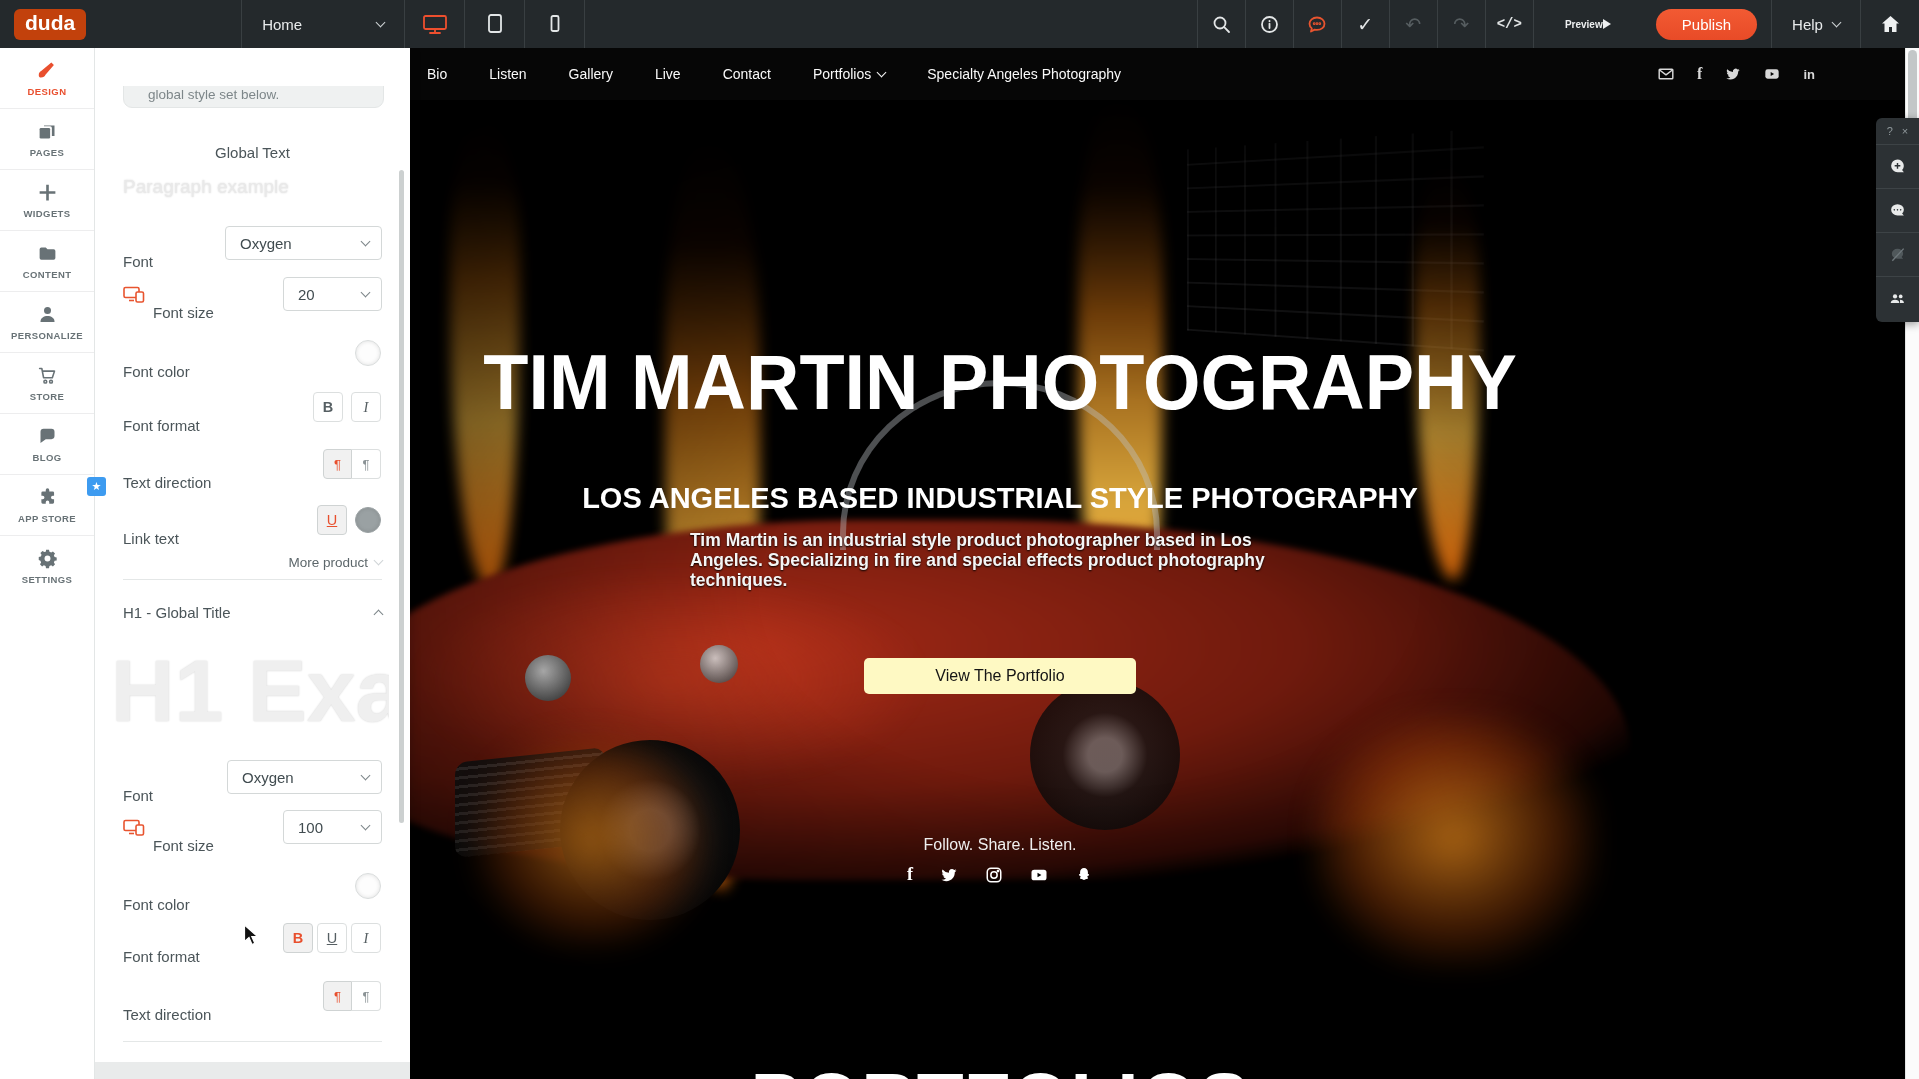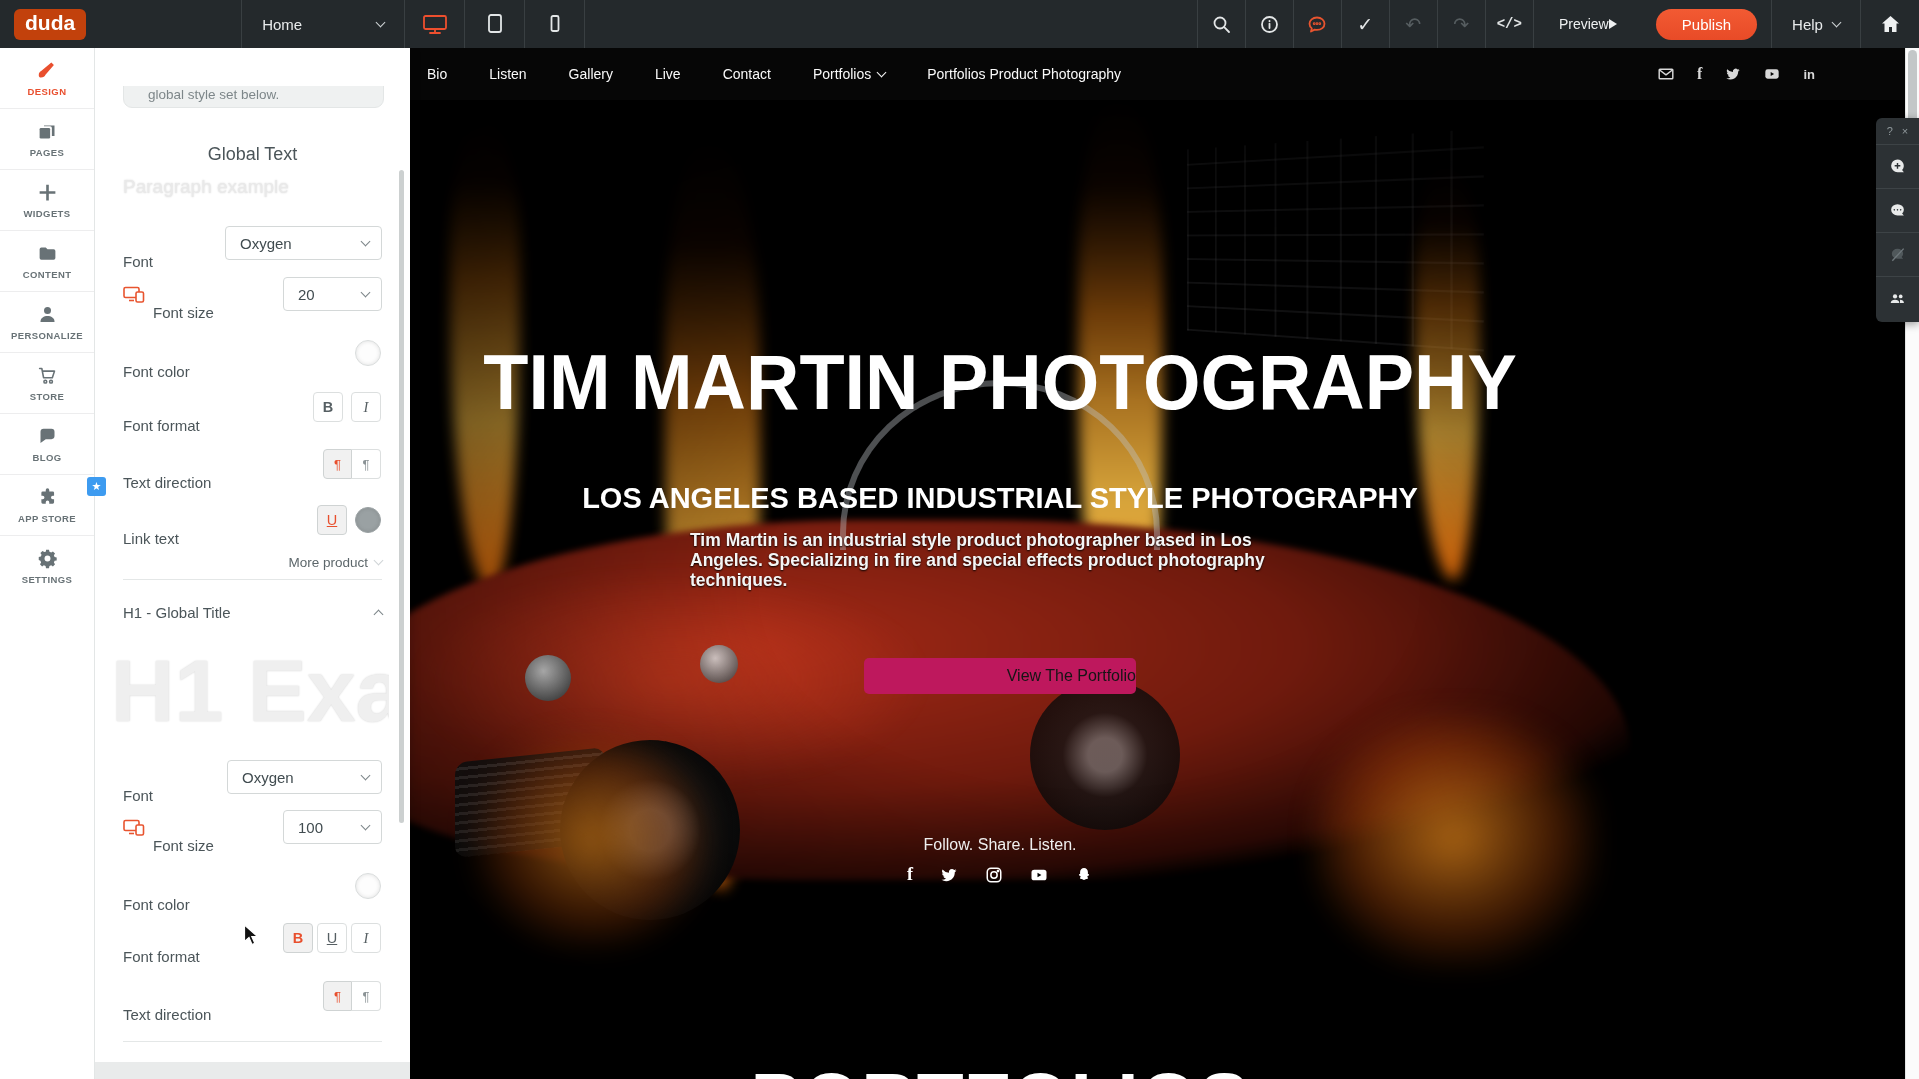--- a/index.html
+++ b/index.html
@@ -14,21 +14,21 @@
   .tb-sep { width:1px; background:#393f42; }
   .tb-spacer1 { width:155px; }
   .tb-page { width:162px; display:flex; align-items:center; justify-content:space-between;
              padding:0 20px; color:#e9ebec; font-size:15px; cursor:pointer; }
   .devcell { width:59px; display:flex; align-items:center; justify-content:center; cursor:pointer; }
   .grow { flex:1; }
   .iconcell { width:47px; display:flex; align-items:center; justify-content:center;
               color:#e3e6e7; cursor:pointer; }
   .iconcell.dim { color:#565d60; }
   .tb-preview { width:108px; display:flex; align-items:center; justify-content:center;
-                gap:0; color:#eef0f1; font-size:14px; cursor:pointer; }
+                gap:0; color:#eef0f1; font-size:10px; cursor:pointer;font-weight:bold; }
   .tb-publish { align-self:center; margin:0 14px; background:linear-gradient(#f25a33,#e84b27);
                 color:#fff; font-size:15px; padding:7px 26px; border-radius:17px; border:none; cursor:pointer; }
   .tb-help { width:88px; display:flex; align-items:center; justify-content:center; gap:10px;
              color:#e9ebec; font-size:15px; cursor:pointer; }
   .chev { width:7px; height:7px; border-right:1.6px solid #cfd4d6; border-bottom:1.6px solid #cfd4d6;
           transform:rotate(45deg); margin-top:-4px; }
   .chev.gray { border-color:#7c8588; }
   .chev.up { transform:rotate(225deg); margin-top:3px; }
   .playtri { width:0; height:0; border-left:8px solid #eef0f1; border-top:5px solid transparent;
              border-bottom:5px solid transparent; }
@@ -55,21 +55,21 @@
   .panel-notch { position:absolute; left:-7px; top:112px; width:14px; height:14px; background:#fff;
                  transform:rotate(45deg); box-shadow:-2px 2px 3px rgba(0,0,0,.05); }
   .note-box { position:absolute; left:28px; right:26px; top:14px; height:46px; background:#eff1f1;
               border:1px solid #e3e6e6; border-radius:9px; color:#7d8689; font-size:13.5px;
               padding:24px 0 0 24px; z-index:1; }
   .panel-head { position:absolute; left:0; top:0; width:100%; height:38px; background:#fff; z-index:2; }
   .panel-title { position:absolute; left:0; right:0; top:14px; text-align:center; font-size:13.5px;
                  letter-spacing:1.5px; color:#545e62; }
   .ph-help { position:absolute; right:40px; top:13px; color:#8b9396; font-size:15px; cursor:pointer; }
   .ph-close { position:absolute; right:14px; top:10px; color:#8b9396; font-size:19px; cursor:pointer; }
-  .sect-title { position:absolute; left:0; right:0; top:96px; text-align:center; font-size:18px; color:#4b5559; }
+  .sect-title { position:absolute; left:0; right:0; top:96px; text-align:center; font-size:15px; color:#4b5559; }
   .preview-par { position:absolute; left:28px; top:128px; font-size:19px; color:#e9e9e9;
                  text-shadow:0 0 2px rgba(0,0,0,.16); }
   .prow { position:absolute; left:28px; right:28px; height:34px; display:flex; align-items:center; }
   .prow .plabel { font-size:15px; color:#4b5559;margin-top:36px; }
   .dd { position:absolute; height:34px; border:1px solid #d4d8d8; border-radius:4px; background:#fff;
         display:flex; align-items:center; font-size:15px; color:#414c50; padding-left:14px; cursor:pointer; }
   .dd .chev { position:absolute; right:12px; border-color:#7c8588; }
   .resp-ico { margin-right:8px; }
   .swatch { position:absolute; right:1px; width:26px; height:26px; border-radius:50%;
             border:1px solid #d9dcdc; background:#fdfdfd; box-shadow:inset 0 0 4px rgba(0,0,0,.12); cursor:pointer; }
@@ -147,23 +147,23 @@
      background:repeating-linear-gradient(0deg, #161616 0 6px, #3d3d3d 6px 9px); transform:skewY(-6deg); }
   .vignette { position:absolute; inset:0;
      background:radial-gradient(ellipse at 45% 55%, rgba(0,0,0,0) 28%, rgba(0,0,0,.55) 72%, rgba(0,0,0,.82) 100%); }
 
   .hero-content { position:absolute; left:0; top:0; width:1180px; height:100%; text-align:center; z-index:5; }
   .hero-title { position:absolute; left:0; width:100%; top:238px; font-size:77px; font-weight:bold;
                 color:#fff; white-space:nowrap; transform:scaleX(.96); }
   .hero-sub { position:absolute; left:0; width:100%; top:382px; font-size:29px; font-weight:bold; color:#fff; }
   .hero-body { position:absolute; left:280px; width:585px; top:430px; text-align:left; font-size:17.5px;
                font-weight:bold; line-height:20px; color:#f5f5f5; text-shadow:0 1px 2px #000; }
-  .cta { position:absolute; left:454px; top:558px; width:272px; height:36px; background:#be185d;
+  .cta { position:absolute; left:454px; top:558px; width:272px; height:36px; background:#fef9c3;
          border:none; border-radius:5px; font-size:16px; color:#151515; cursor:pointer;
-         font-family:"Liberation Sans", sans-serif;text-align:right; }
+         font-family:"Liberation Sans", sans-serif; }
   .follow { position:absolute; left:0; width:100%; top:736px; font-size:16px; color:#efefef; }
   .hero-social { position:absolute; left:0; width:100%; top:764px; display:flex; justify-content:center;
                  gap:27px; align-items:center; }
   .hero-social svg { width:18px; height:18px; fill:#fff; }
   .hero-social .fb-glyph, .hero-social .in-glyph { color:#fff; font-size:18px; }
 
   .portfolios { position:absolute; left:0; top:948px; width:100%; height:131px; background:#000; overflow:hidden; }
   .port-title { position:absolute; left:0; width:1180px; top:60px; text-align:center; font-size:80px;
                 font-weight:bold; color:#fff; transform:scaleX(.96); }
 
@@ -343,21 +343,21 @@
   <div class="site-nav">
     <span class="nav-item">Bio</span>
     <span class="nav-item">Listen</span>
     <span class="nav-item">Gallery</span>
     <span class="nav-item">Live</span>
     <span class="nav-item">Contact</span>
     <span class="nav-item">
       <span>Portfolios</span>
       <span class="chev" style="border-color:#fafafa"></span>
     </span>
-    <span class="nav-item">Portfolios Product Photography</span>
+    <span class="nav-item">Specialty Angeles Photography</span>
     <div class="nav-social">
       <svg class="stroke-ico" viewBox="0 0 20 16" width="18" height="15" style="fill:none;color:#d8d8d8">
         <rect x="1.5" y="2" width="17" height="12" rx="1"></rect>
           <path d="M2 3l8 6 8-6"></path>
         </svg>
       <span class="fb-glyph">f</span>
       <svg viewBox="0 0 24 24">
         <path d="M22 5.9c-.7.3-1.5.5-2.3.6.8-.5 1.5-1.3 1.8-2.2-.8.5-1.7.8-2.6 1a4.1 4.1 0 0 0-7 3.7A11.6 11.6 0 0 1 3.4 4.7a4.1 4.1 0 0 0 1.3 5.5c-.7 0-1.3-.2-1.9-.5 0 2 1.4 3.6 3.3 4-.6.2-1.3.2-1.9.1a4.1 4.1 0 0 0 3.8 2.9A8.2 8.2 0 0 1 2 18.4a11.6 11.6 0 0 0 6.3 1.8c7.5 0 11.7-6.3 11.4-11.9.8-.6 1.5-1.3 2.3-2.4z"></path>
         </svg>
       <svg viewBox="0 0 24 24">

